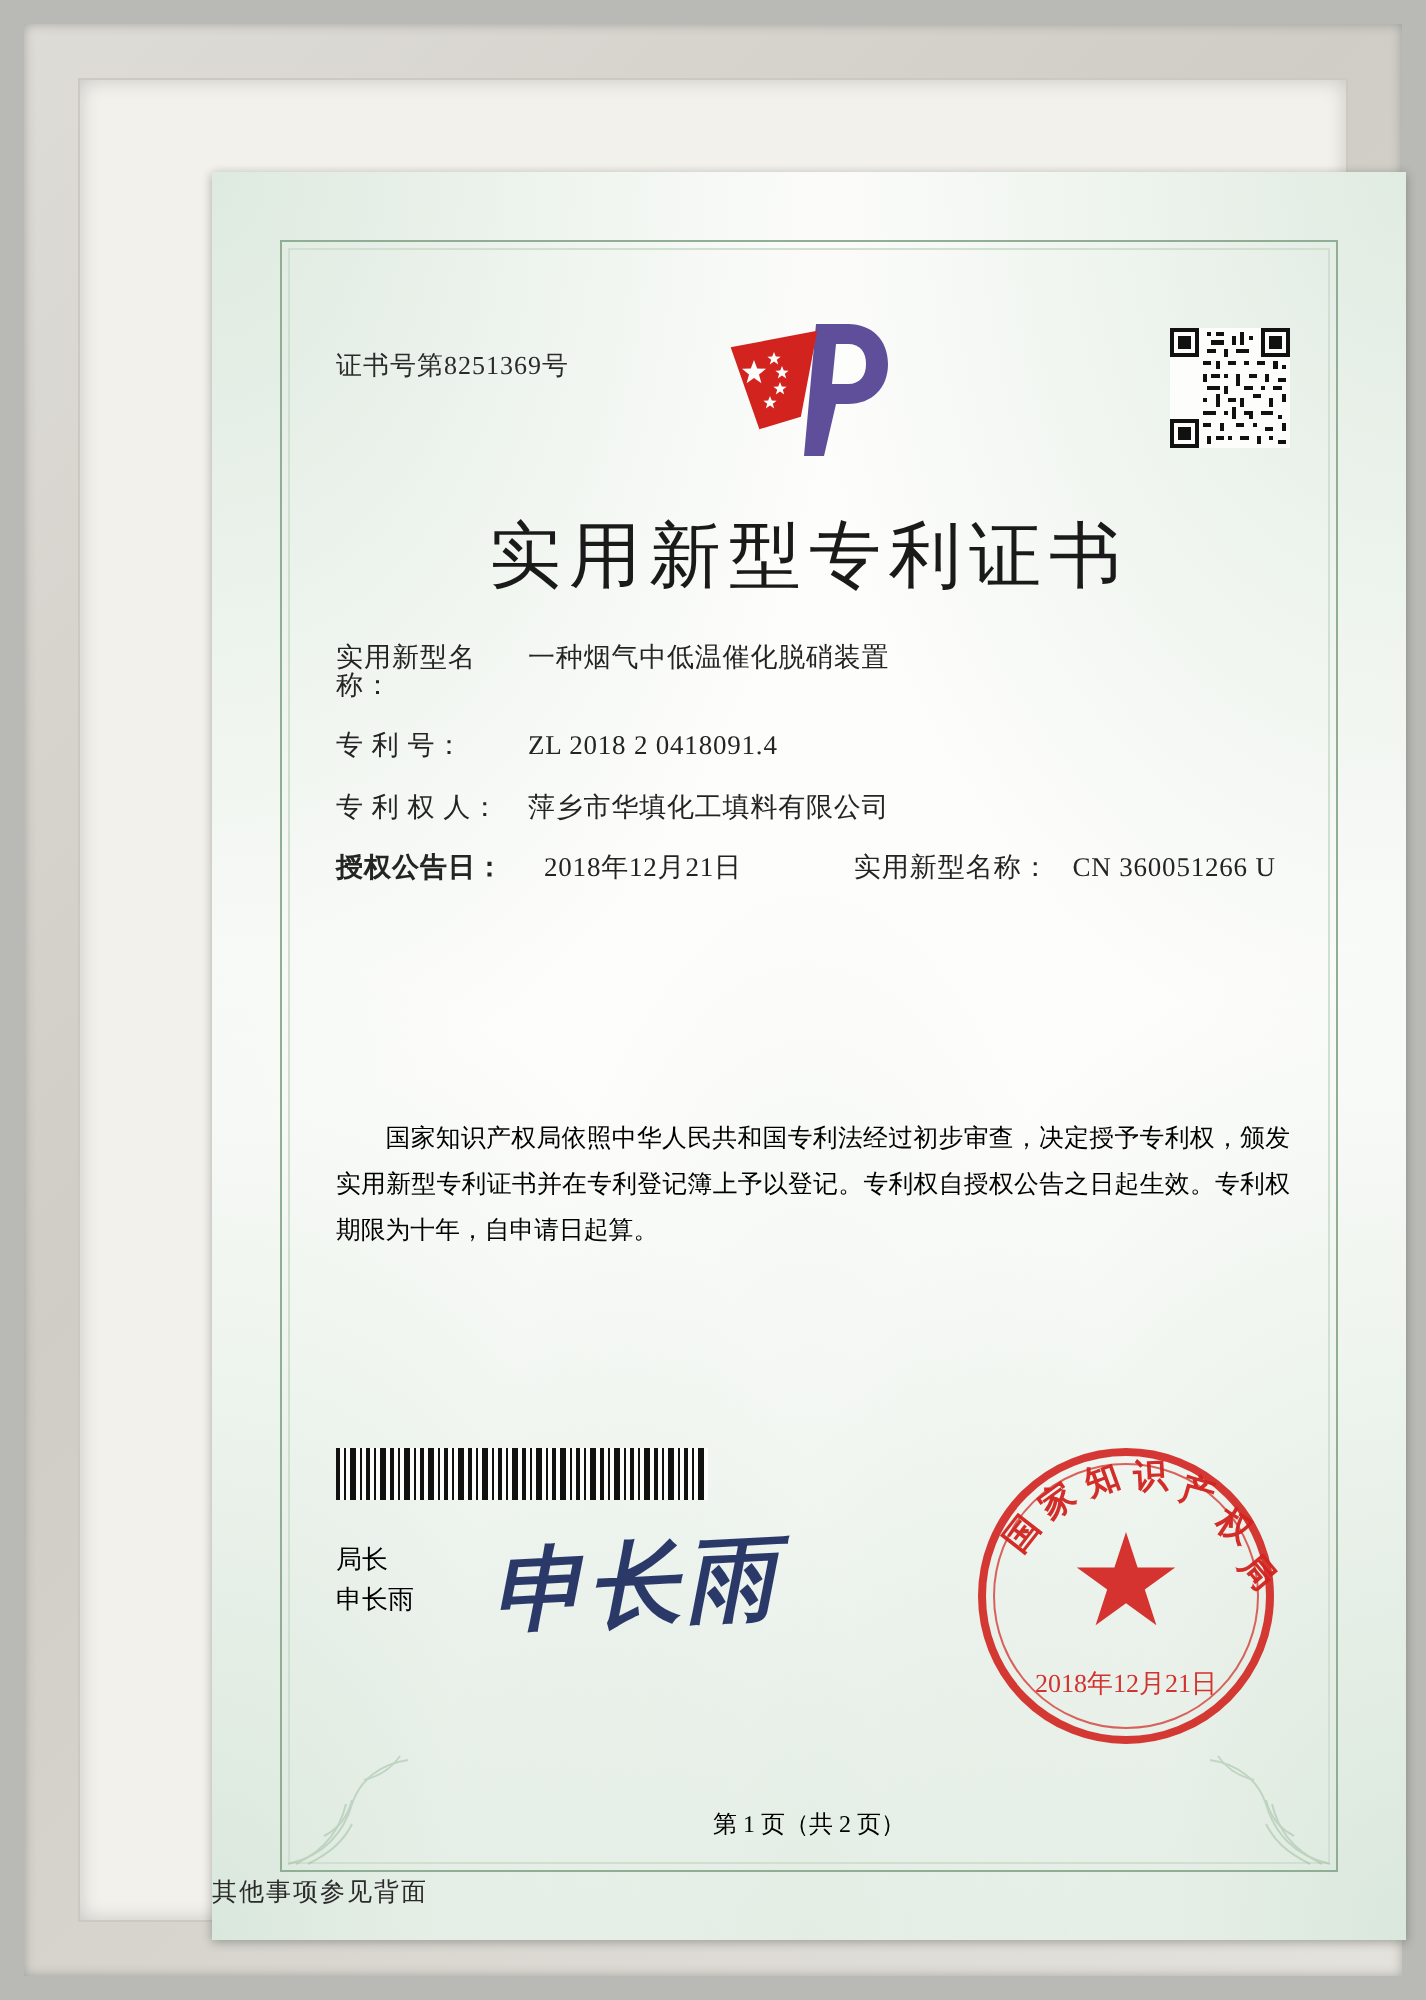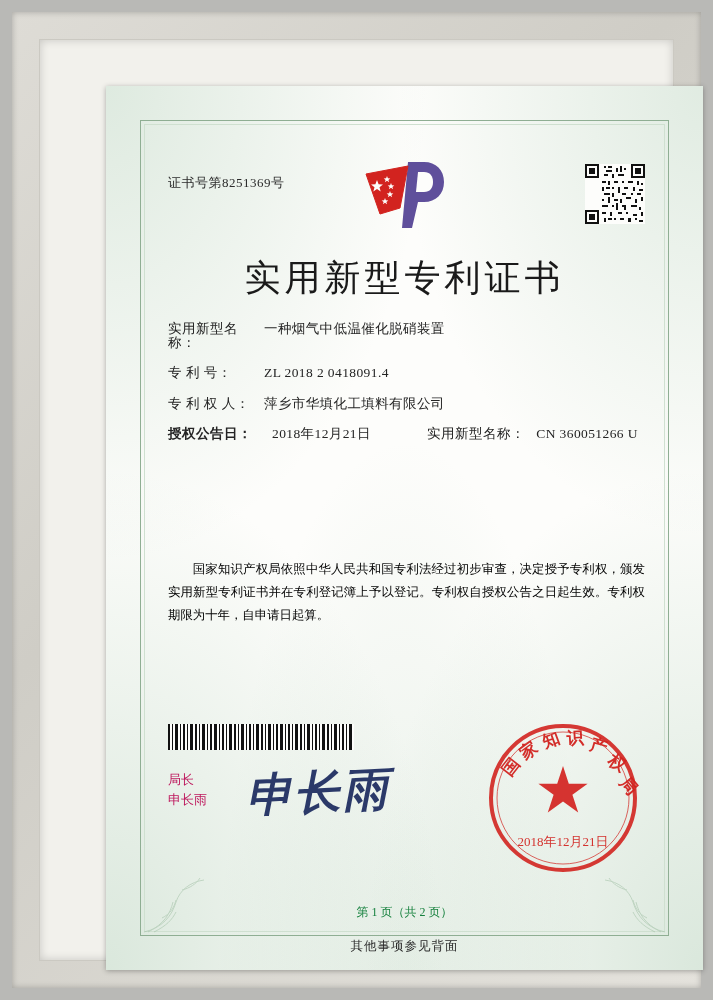--- a/index.html
+++ b/index.html
@@ -78,39 +78,39 @@
   .para{
     position:absolute;left:62px;right:58px;top:472px;
     font-size:12.4px;color:#000000;line-height:1.85;text-align:justify;
   }
   .para p{margin:0 0 2px 0;text-indent:2em;}
 
   .barcode{
     position:absolute;left:62px;top:638px;width:186px;height:26px;
   }
   .sign-block{
-    position:absolute;left:62px;top:684px;font-size:13px;color:#be185d;line-height:1.55;
+    position:absolute;left:62px;top:684px;font-size:13px;color:#000000;line-height:1.55;
   }
   .signature{
     position:absolute;left:140px;top:676px;
     font-size:46px;color:#1b2a5e;
     font-family:"Liberation Serif", serif;
     font-style:italic;font-weight:bold;letter-spacing:2px;
     transform:rotate(-3deg);
     opacity:.92;
   }
   .seal{
     position:absolute;right:56px;top:628px;width:168px;height:168px;
   }
   .page-no{
     position:absolute;left:0;right:0;top:818px;text-align:center;
-    font-size:12px;color:#15803d;
+    font-size:12px;color:#000000;
   }
   .footnote{
-    position:absolute;left:0;right:0;top:852px;text-align:center;
+    position:absolute;left:0;right:0;top:852px;
     font-size:12.5px;color:#2a2a2a;letter-spacing:1px;
   }
   
   .flourish{position:absolute;width:86px;height:64px;opacity:.5;}
   .fl-bl{left:36px;bottom:36px;}
   .fl-br{right:36px;bottom:36px;transform:scaleX(-1);}
 </style>
 </head>
 <body>
 

